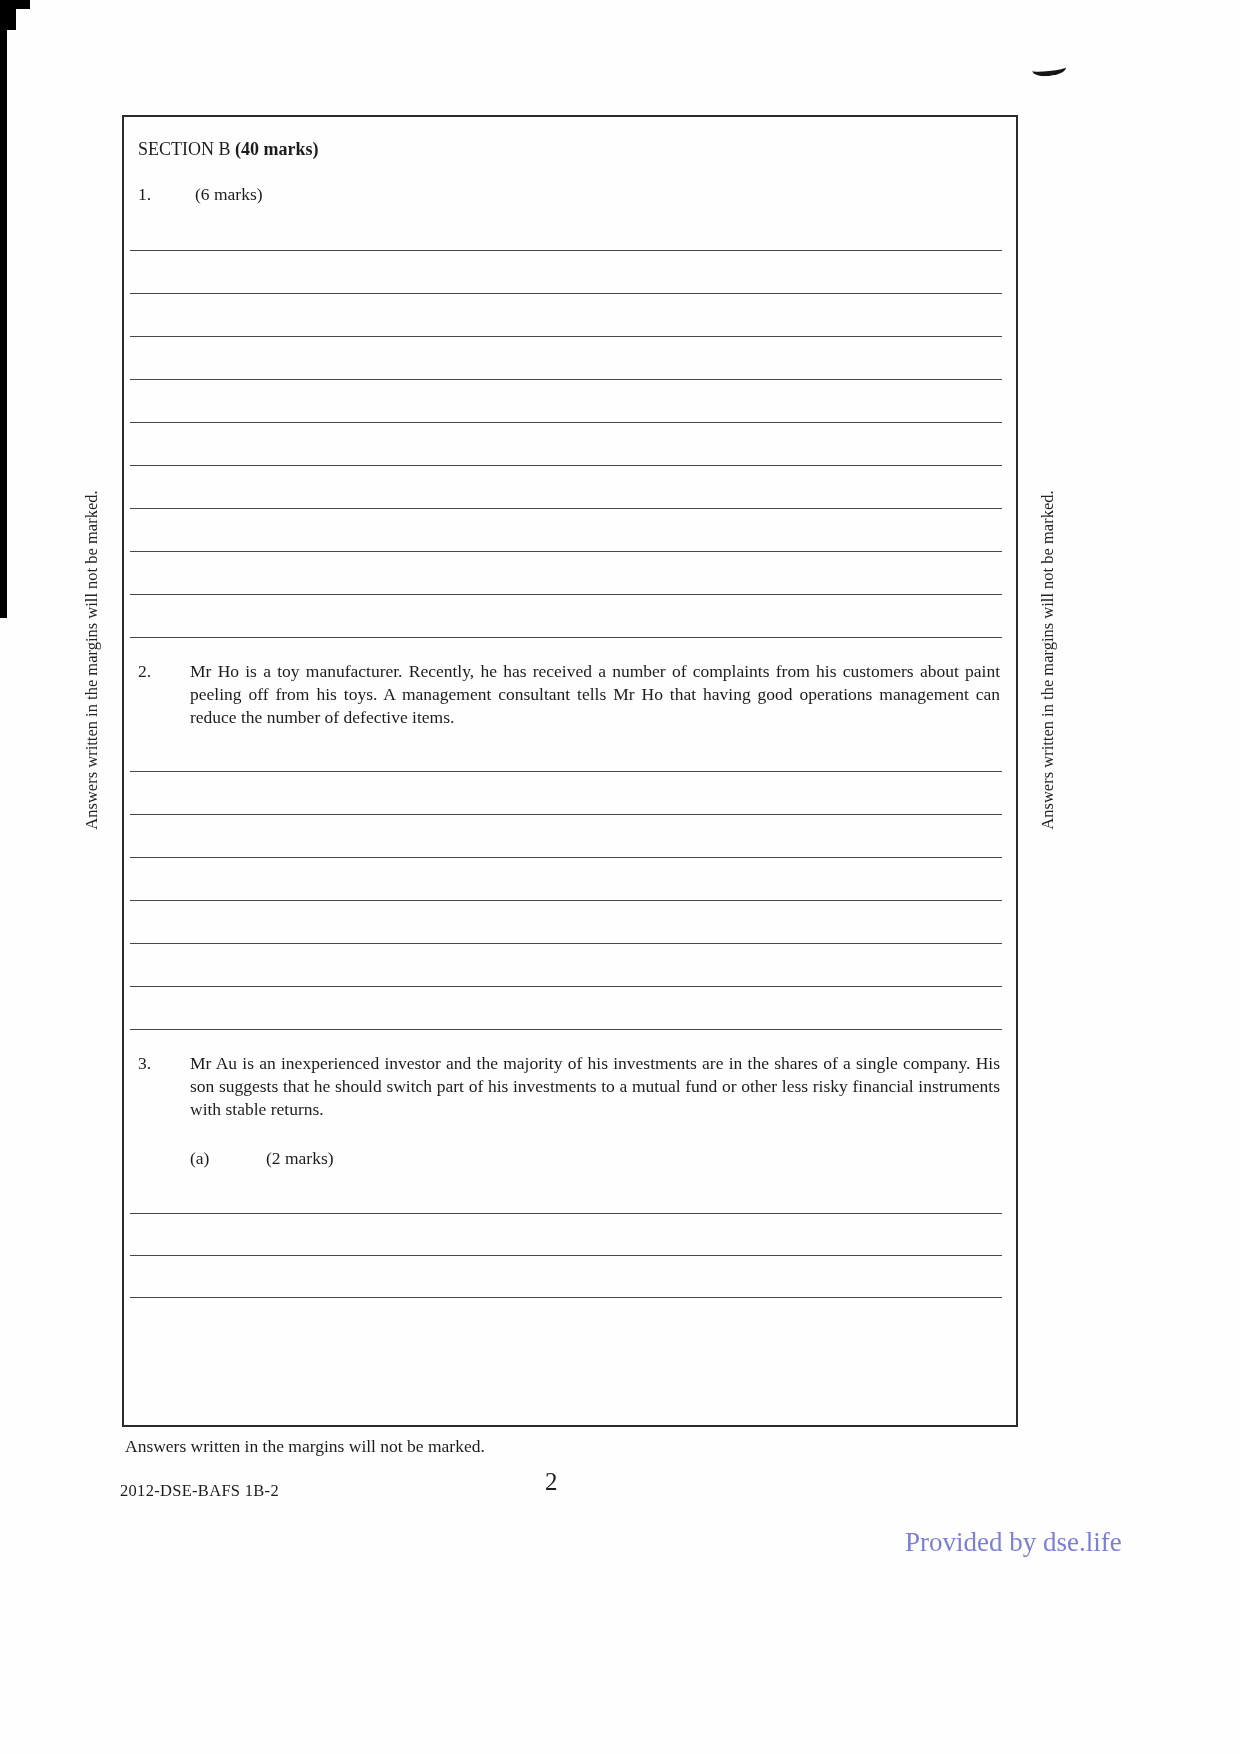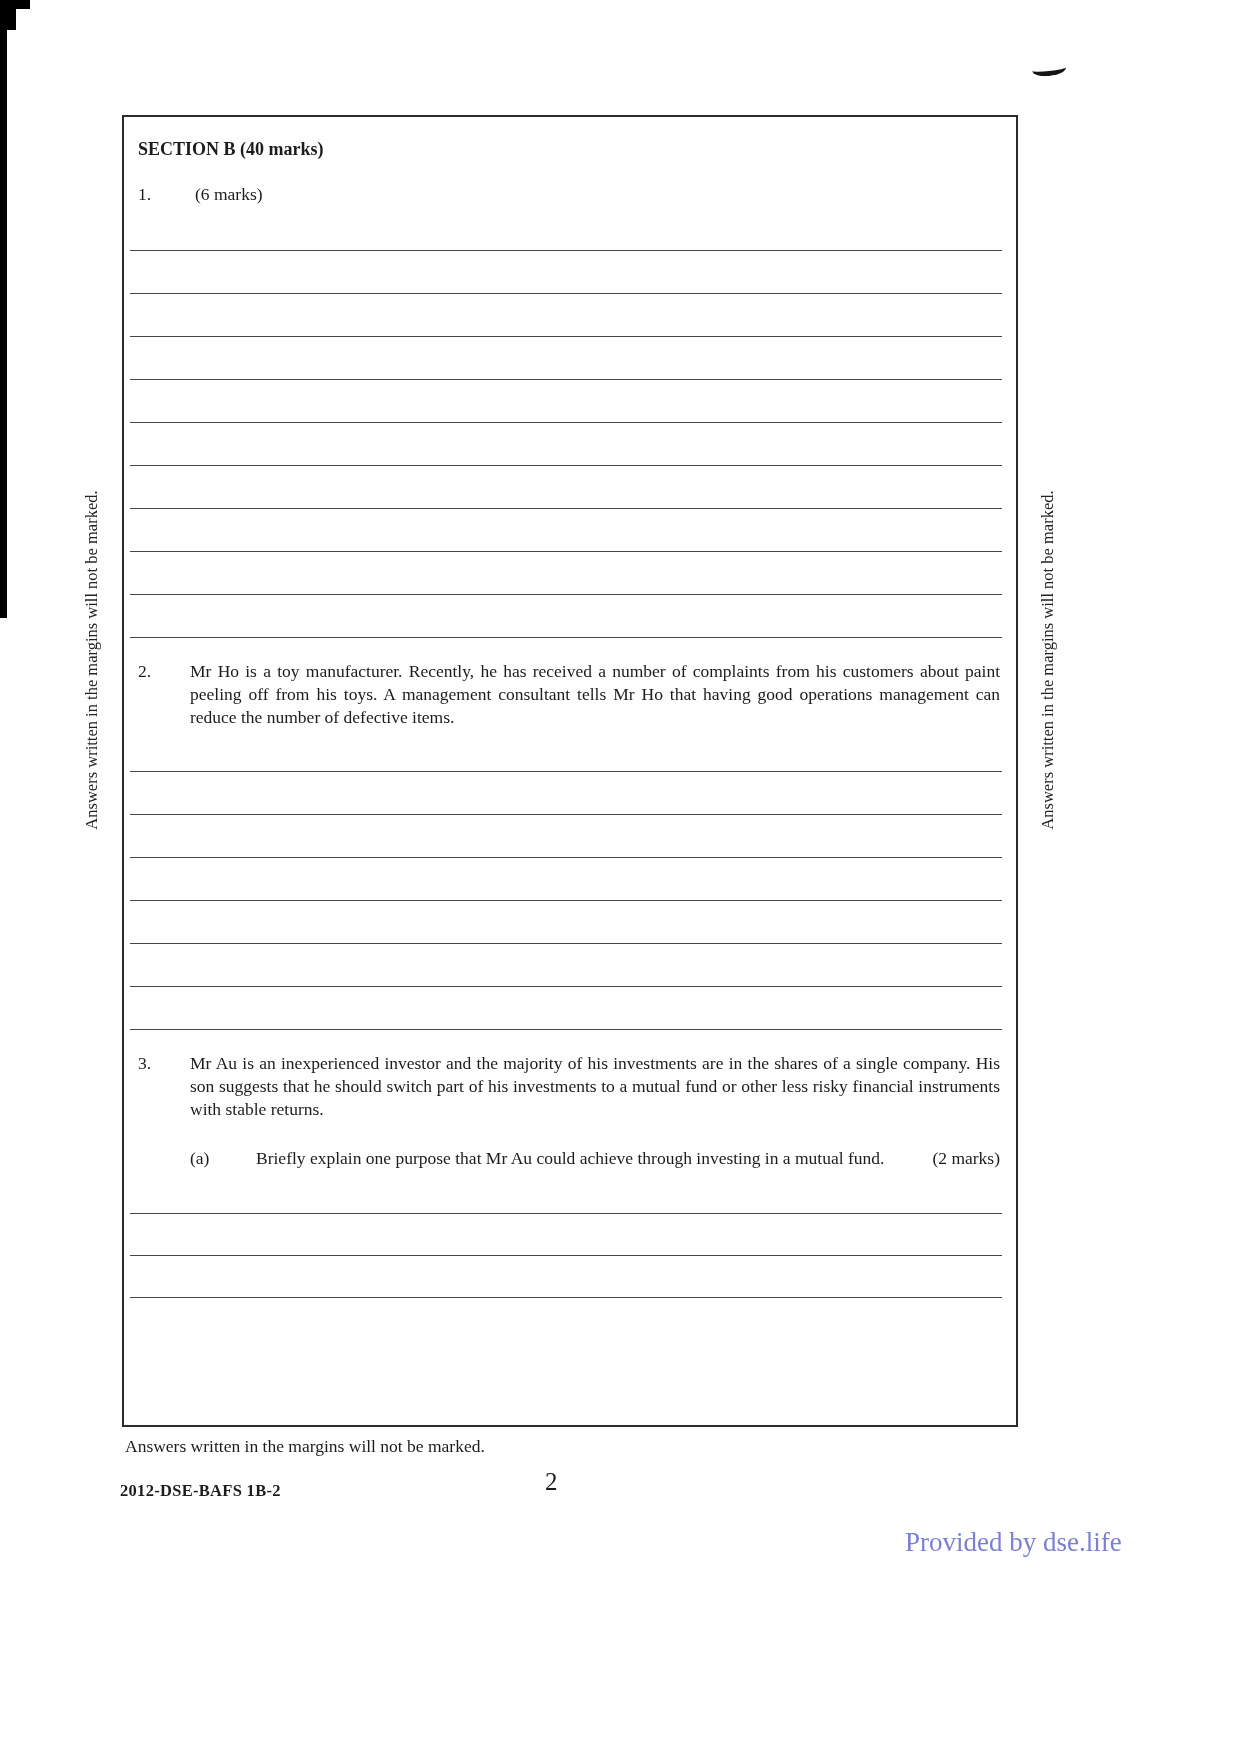--- a/index.html
+++ b/index.html
@@ -27,21 +27,21 @@
   .main-box {
     position: absolute;
     left: 122px; top: 115px;
     width: 896px; height: 1312px;
     border: 2px solid #2b2b2b;
     background: #fefefe;
     padding: 20px 16px 0 14px;
   }
 
   .section-header { font-size: 18px; line-height: 24px; }
-  .section-title  { font-weight: bold; }
+  .section-title  { font-weight: normal; }
   .section-marks  { font-weight: bold; }
 
   .q-row { display: flex; margin-top: 22px; font-size: 17.5px; line-height: 23px; }
   .q-num { width: 52px; flex: none; }
   .q-body { flex: 1; text-align: justify; }
   .q-marks { flex: none; margin-left: 5px; white-space: nowrap; }
 
   .q-prompt { position: relative; margin-top: 21px; padding-right: 10px; }
   .q-prompt .marks-abs {
     position: absolute; right: 0; bottom: 0; white-space: nowrap;
@@ -64,21 +64,21 @@
     position: absolute;
     white-space: nowrap;
     font-size: 16.5px;
     color: #222;
   }
   .margin-note-left  { left: 92px;  top: 660px; transform: translate(-50%, -50%) rotate(-90deg); }
   .margin-note-right { left: 1048px; top: 660px; transform: translate(-50%, -50%) rotate(-90deg); }
 
   
   .footer-note { position: absolute; left: 125px; top: 1436px; font-size: 17.5px; }
-  .paper-code  { position: absolute; left: 120px; top: 1481px; font-size: 16.5px; letter-spacing: 0.3px; font-weight: bold; }
+  .paper-code  { position: absolute; left: 120px; top: 1481px; font-size: 16.5px; letter-spacing: 0.3px; }
   .page-number { position: absolute; left: 545px; top: 1468px; font-size: 25px; }
   .provider-link {
     position: absolute; left: 905px; top: 1527px;
     font-size: 27px; cursor: pointer;
   }
 </style>
 </head>
 <body>
 
 <div class="page">
@@ -132,21 +132,20 @@
         <div class="answer-line"></div>
         <div class="answer-line"></div>
       </div>
 
     <div class="q-row">
       <div class="q-num">3.</div>
       <div class="q-body">
         <div>Mr Au is an inexperienced investor and the majority of his investments are in the shares of a single company.  His son suggests that he should switch part of his investments to a mutual fund or other less risky financial instruments with stable returns.</div>
         <div class="sub-row">
           <div class="sub-label">(a)</div>
-          <div class="sub-text">Briefly explain one purpose that Mr Au could achieve through investing in a mutual fund.</div>
           <div class="sub-marks">(2 marks)</div>
         </div>
       </div>
     </div>
 
     <div class="answer-lines q3-lines">
         <div class="answer-line"></div>
         <div class="answer-line"></div>
         <div class="answer-line"></div>
       </div>

